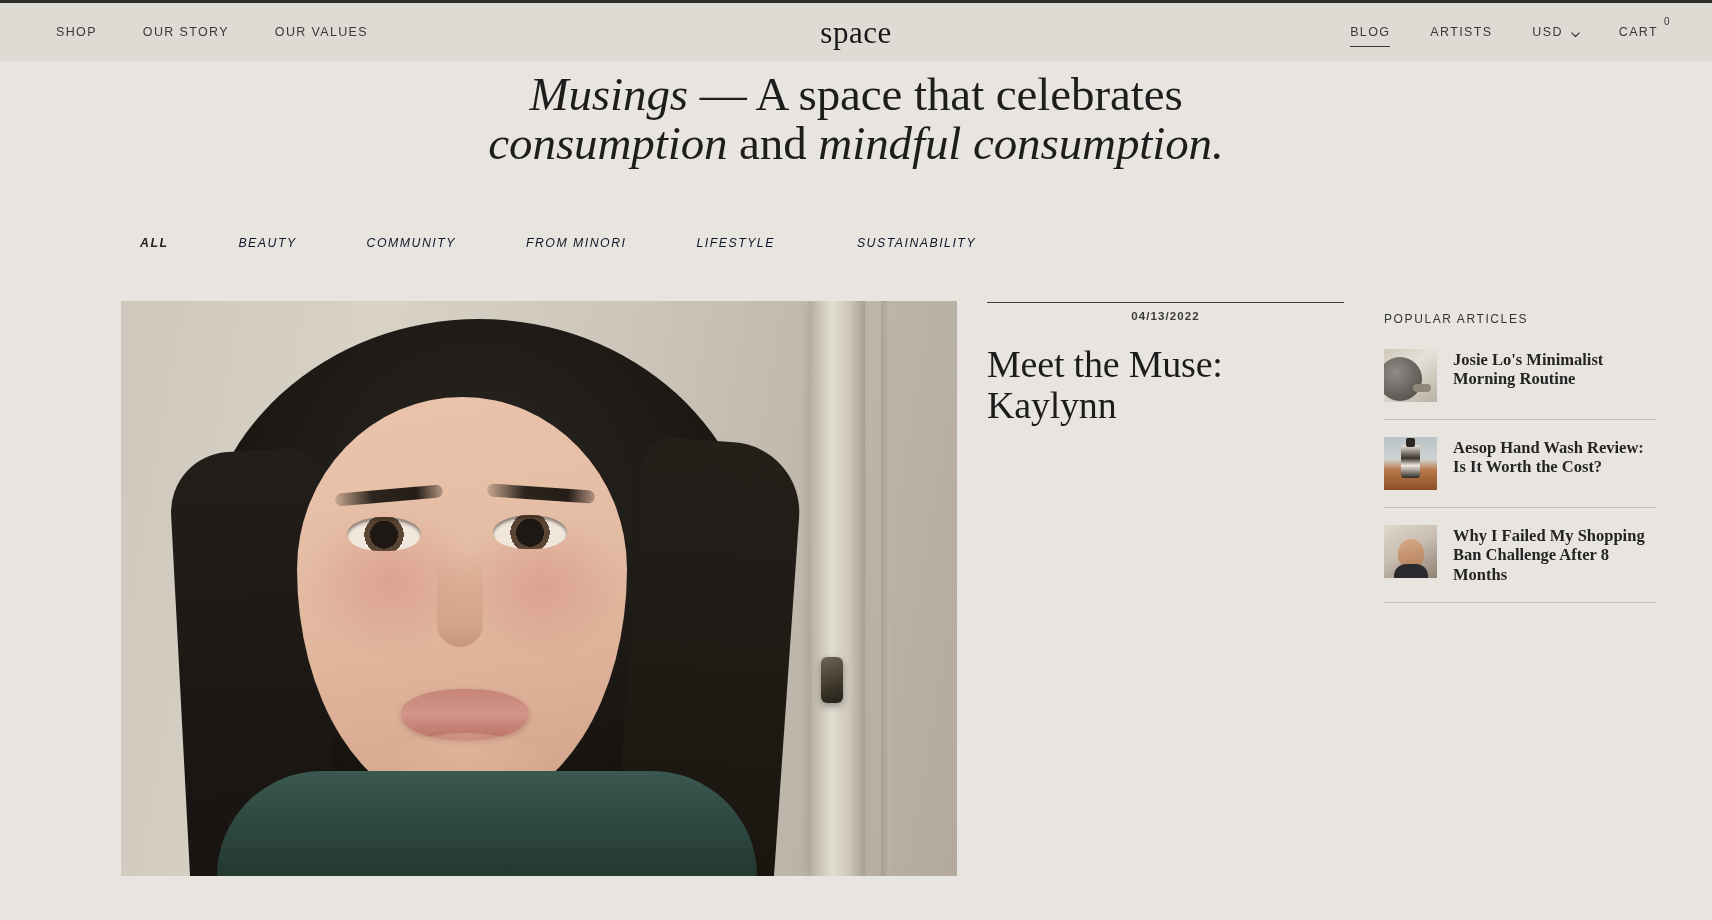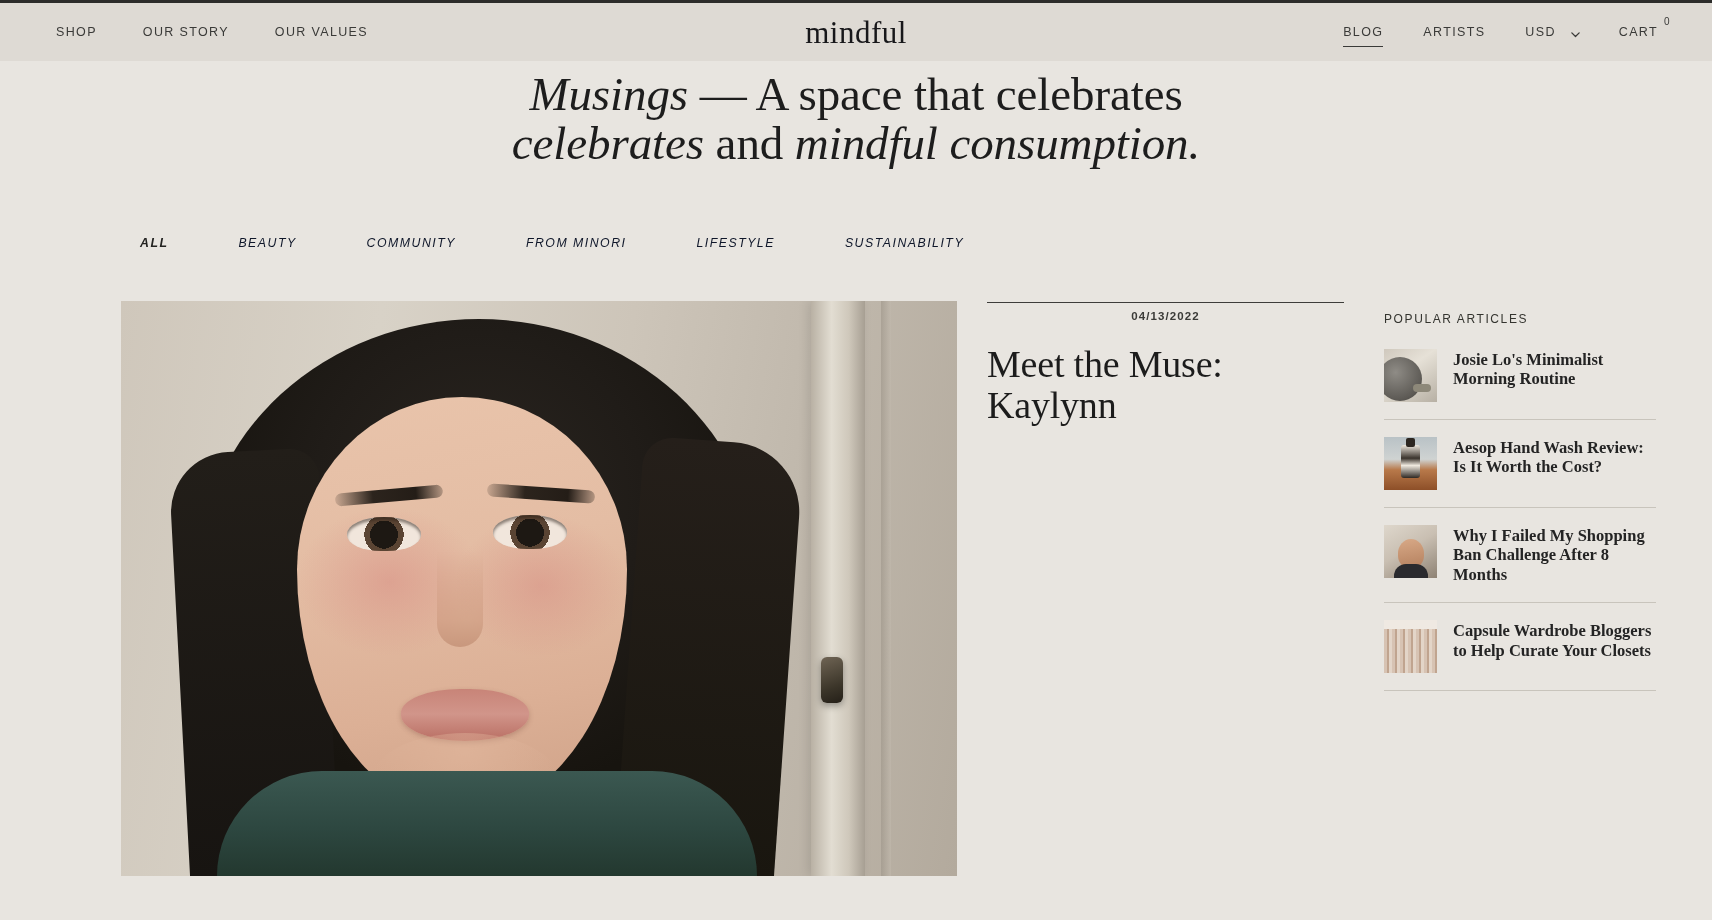--- a/index.html
+++ b/index.html
@@ -63,21 +63,21 @@
     position: absolute;
     left: 0; right: 0;
     bottom: -9px;
     height: 1px;
     background: #3a3a38;
   }
 
   .currency {
     display: flex;
     align-items: center;
-    gap: 14px;
+    gap: 7px;
     cursor: pointer;
   }
   .chev {
     display: block;
     width: 9px;
     height: 9px;
     margin-top: -3px;
   }
 
   .cart-wrap {
@@ -136,21 +136,21 @@
   .filter {
     font-size: 12.3px;
     font-style: italic;
     letter-spacing: 1.5px;
     text-transform: uppercase;
     color: #0f172a;
     margin-right: 60px;
     white-space: nowrap;
     cursor: pointer;
   }
-  .filter:last-child { margin-right: 0; }
+  .filter:last-child { margin-right: 0; margin-left: 12px; }
   .filter.active {
     color: #232321;
     font-weight: 700;
   }
 
   
   .main {
     display: flex;
     padding: 0 56px 0 121px;
     margin-top: 51px;
@@ -357,21 +357,21 @@
 <body>
 
 <header class="topbar">
 
   <nav class="nav-left">
     <a class="navlink">SHOP</a>
     <a class="navlink">OUR STORY</a>
     <a class="navlink">OUR VALUES</a>
   </nav>
 
-  <a class="brand">mindful</a>
+  <a class="brand">space</a>
 
   <nav class="nav-right">
     <a class="navlink active">BLOG</a>
     <a class="navlink">ARTISTS</a>
 
     <div class="currency">
       <span class="navlink">USD</span>
       <span class="chev">
         <svg viewBox="0 0 12 12" width="11" height="11" aria-hidden="true">
           <path d="M2 4.2 L6 8.2 L10 4.2" fill="none" stroke="#3a3a38" stroke-width="1.4" stroke-linecap="round" stroke-linejoin="round"></path>
@@ -382,21 +382,21 @@
     <div class="cart-wrap">
       <span class="navlink">CART</span>
       <span class="cart-count">0</span>
     </div>
   </nav>
 </header>
 
 <section class="hero">
   <h1>
     <span class="it">Musings</span><span> — A space that celebrates</span>
-    <span class="it">celebrates</span><span> and </span><span class="it">mindful consumption.</span>
+    <span class="it">consumption</span><span> and </span><span class="it">mindful consumption.</span>
   </h1>
 </section>
 
 <nav class="filters">
   <span class="filter active">ALL</span>
   <span class="filter">BEAUTY</span>
   <span class="filter">COMMUNITY</span>
   <span class="filter">FROM MINORI</span>
   <span class="filter">LIFESTYLE</span>
   <span class="filter">SUSTAINABILITY</span>
@@ -446,20 +446,16 @@
       <div class="pop-item">
         <div class="pop-thumb th2"></div>
         <div class="pop-title">Aesop Hand Wash Review: Is It Worth the Cost?</div>
       </div>
 
       <div class="pop-item">
         <div class="pop-thumb th3"></div>
         <div class="pop-title">Why I Failed My Shopping Ban Challenge After 8 Months</div>
       </div>
 
-      <div class="pop-item">
-        <div class="pop-thumb th4"></div>
-        <div class="pop-title">Capsule Wardrobe Bloggers to Help Curate Your Closets</div>
-      </div>
 
     </div>
   </aside>
 </div>
 
 </body></html>

